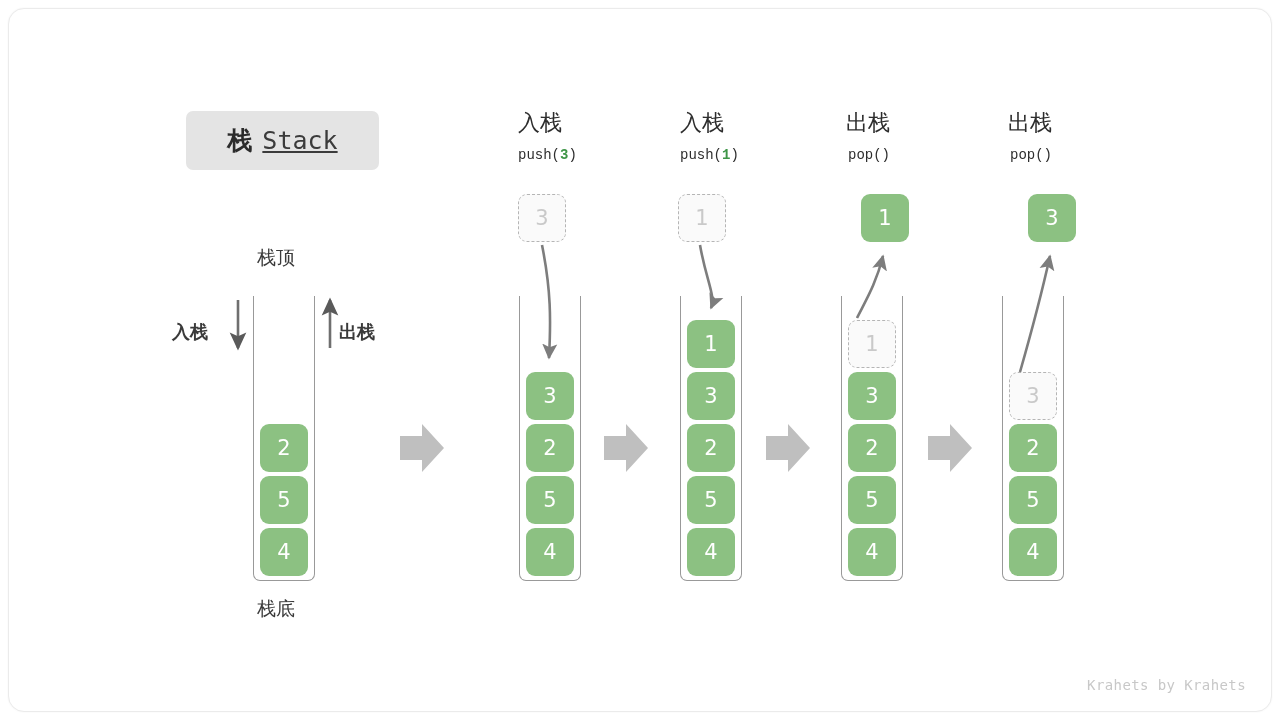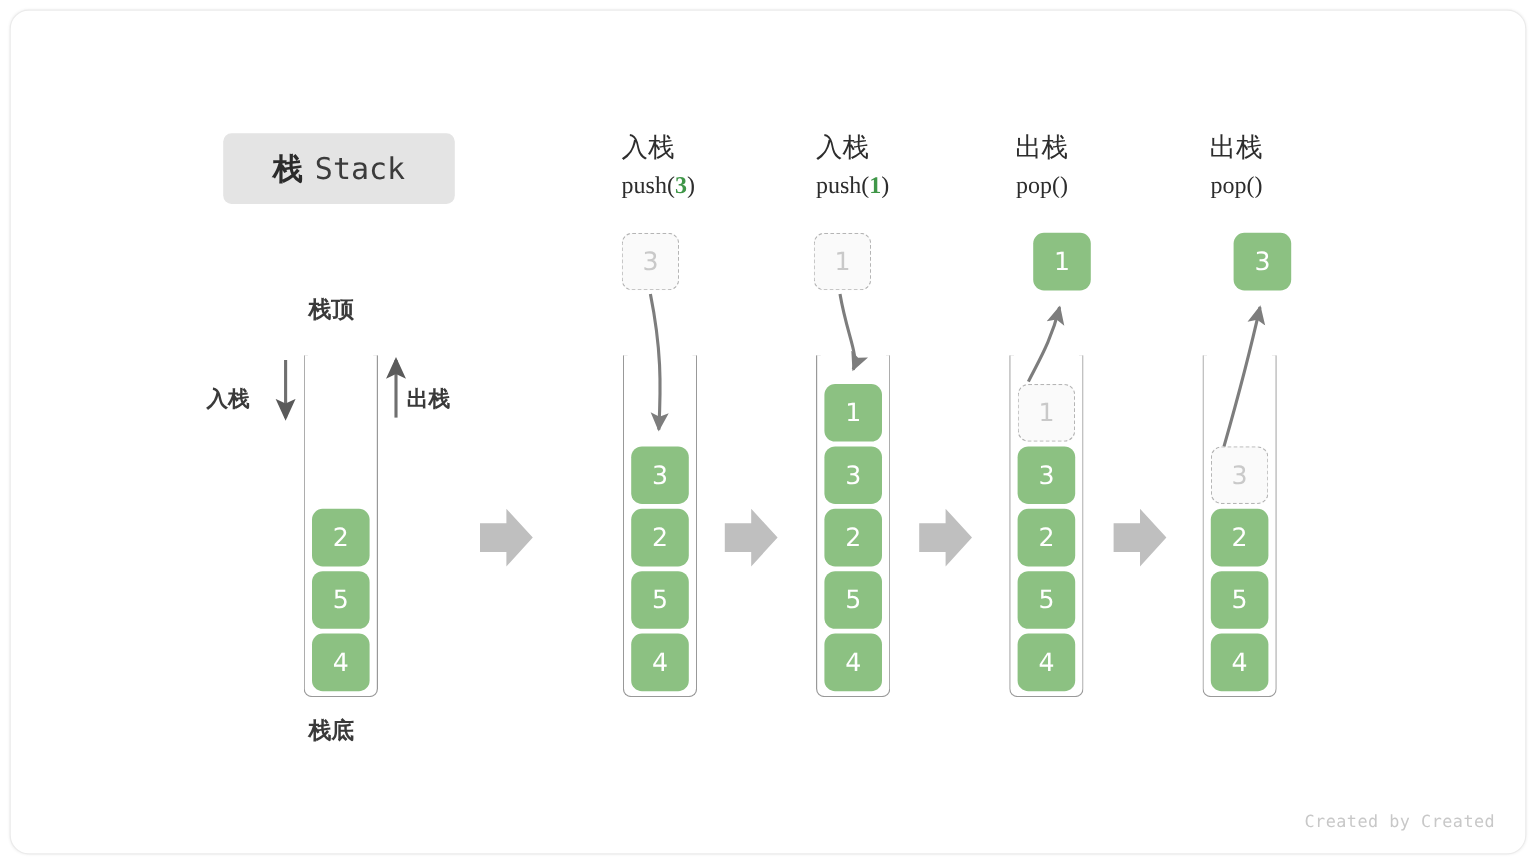--- a/index.html
+++ b/index.html
@@ -51,27 +51,28 @@
     font-weight: bold;
     font-size: 25px;
     color: #2b2b2b;
     letter-spacing: 1px;
   }
   .title-badge .t-en {
     font-family: "DejaVu Sans Mono", monospace;
     font-size: 25px;
     color: #3b3b3b;
     margin-left: 9px;
+    text-decoration: underline;
   }
 
   
   .lbl-cn-bold {
     position: absolute;
     font-family: "Liberation Sans", sans-serif;
-    font-weight: bold;
+    font-weight: normal;
     font-size: 19px;
     color: #3a3a3a;
     white-space: nowrap;
   }
   #label-top   { left: 257px; top: 245px; }
   #label-bottom{ left: 257px; top: 596px; }
 
   
   .side-lbl {
     position: absolute;
@@ -91,22 +92,22 @@
   }
   .col-head .h-cn {
     display: block;
     font-family: "Liberation Sans", sans-serif;
     font-size: 22px;
     color: #2d2d2d;
     line-height: 30px;
   }
   .col-head .h-code {
     display: block;
-    font-family: Liberation Serif, serif;
-    font-size: 20px;
+    font-family: Liberation Mono, monospace;
+    font-size: 14px;
     color: #2d2d2d;
     line-height: 34px;
     text-align: right;
   }
   .col-head .h-code .arg { color: #3f9648; font-weight: bold; }
 
   
   .stack {
     position: absolute;
     width: 62px;
@@ -314,14 +315,14 @@
       <path d="M604,436 L626,436 L626,424 L648,448 L626,472 L626,460 L604,460 Z" fill="#bfbfbf"></path>
     </g>
     <g>
       <path d="M766,436 L788,436 L788,424 L810,448 L788,472 L788,460 L766,460 Z" fill="#bfbfbf"></path>
     </g>
     <g>
       <path d="M928,436 L950,436 L950,424 L972,448 L950,472 L950,460 L928,460 Z" fill="#bfbfbf"></path>
     </g>
   </svg>
 
-  <div id="credit">Created by Created</div>
+  <div id="credit">Krahets by Krahets</div>
 </div>
 
 </body></html>

